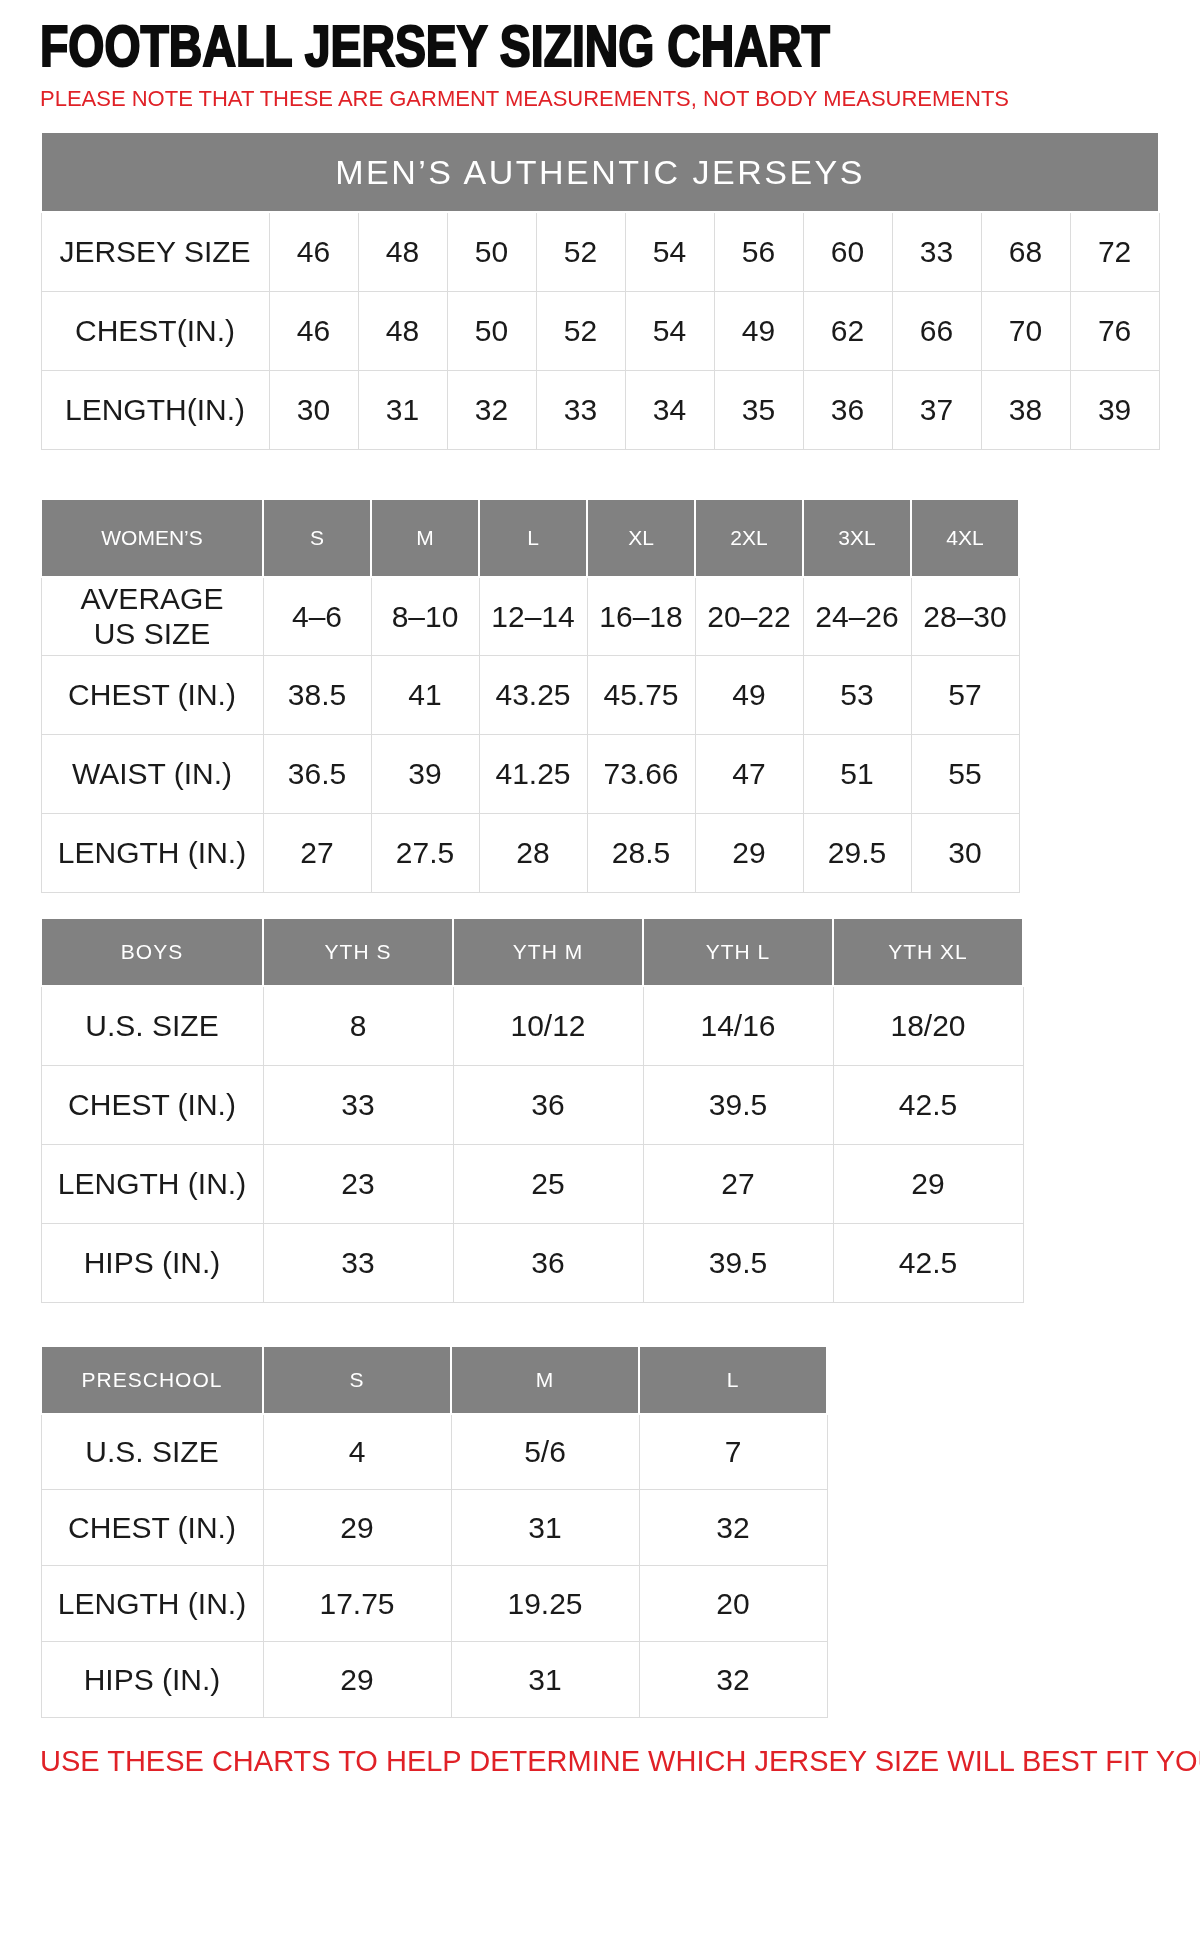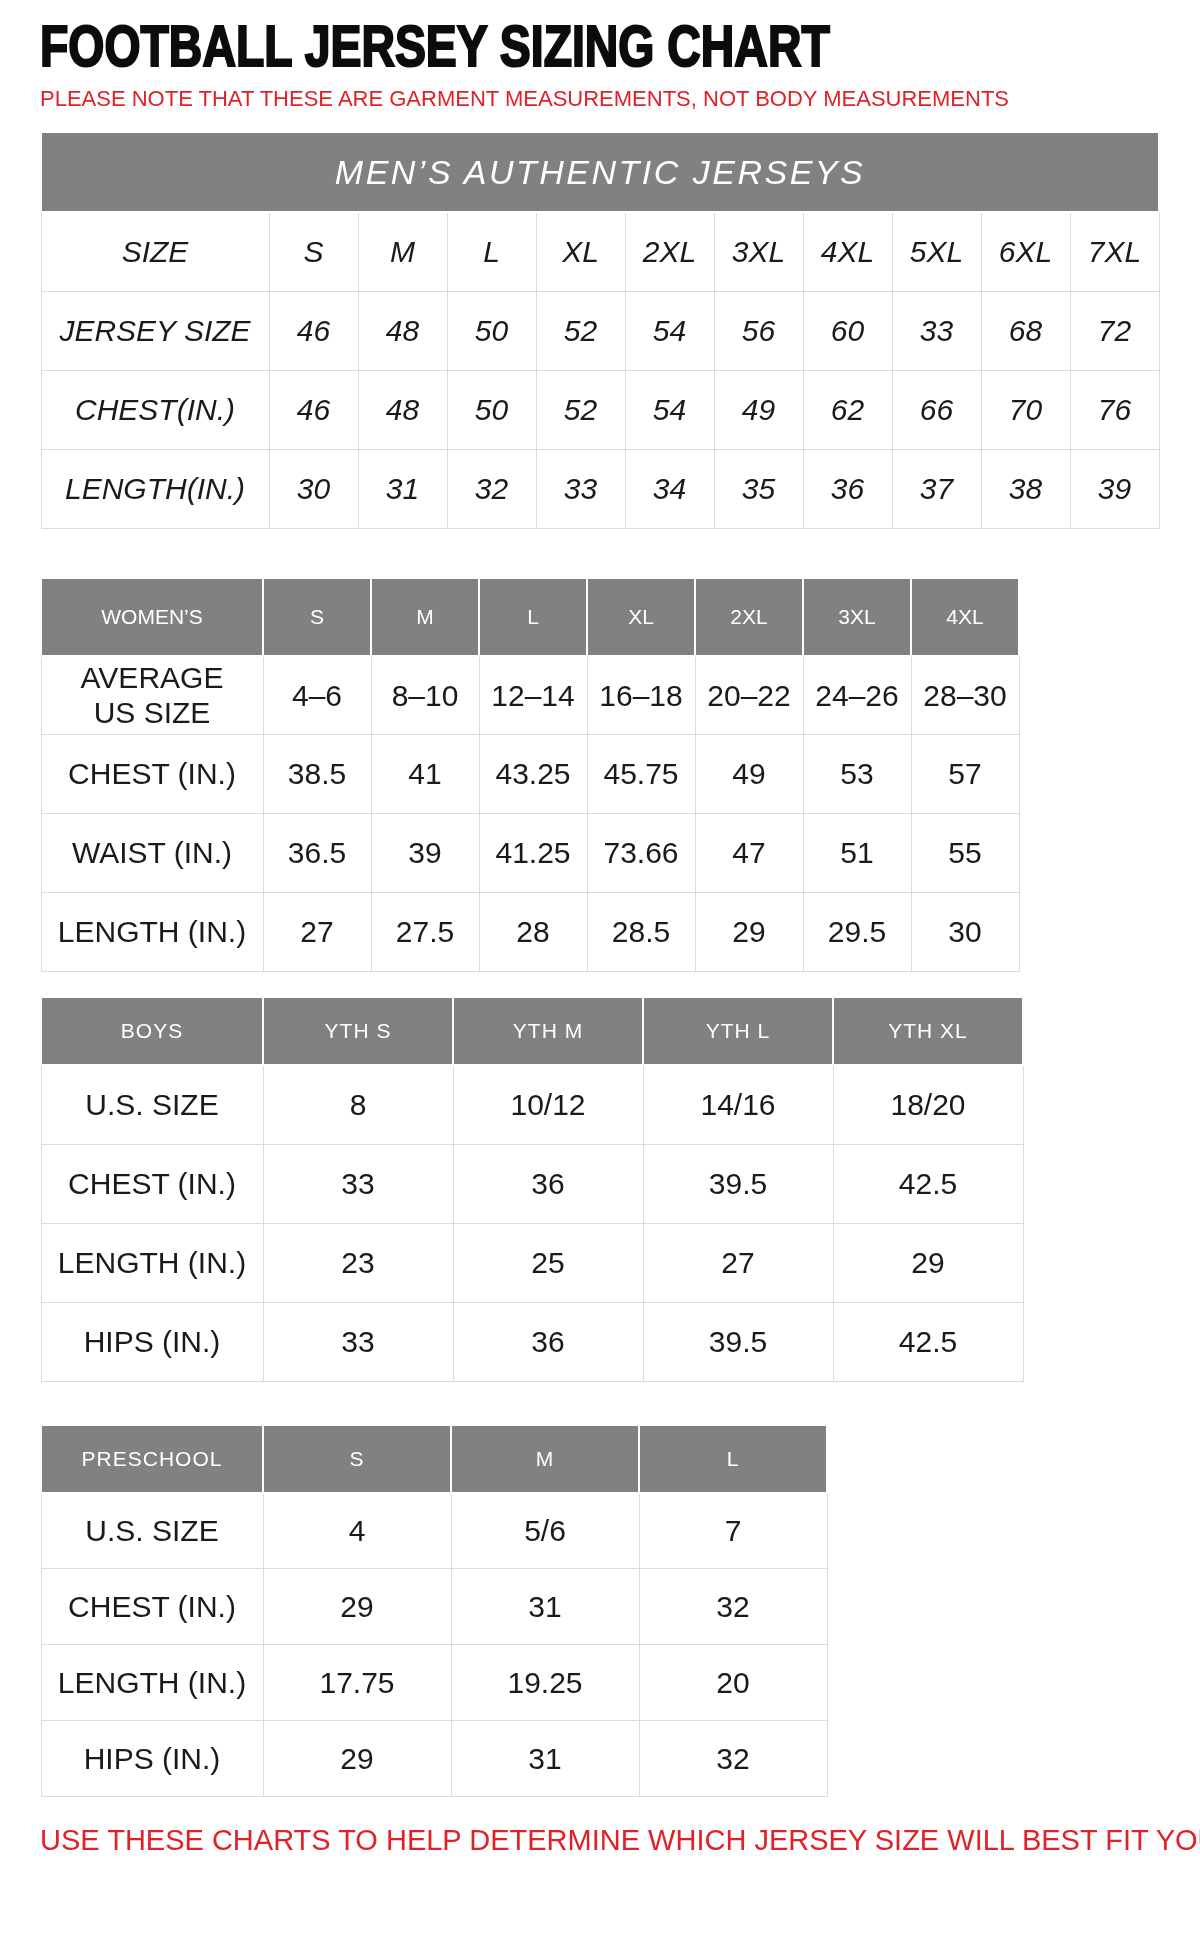--- a/index.html
+++ b/index.html
@@ -46,21 +46,21 @@
     border:2px solid #ffffff; text-align:center;
     font-size:21px; padding:0 4px;
   }
   .tbl td{
     border:1px solid var(--cell-border); background:#ffffff;
     text-align:center; vertical-align:middle;
     font-size:30px; color:#1a1a1a; padding:0 4px;
   }
   .tbl td.lbl{ white-space:pre-line; line-height:1.15; }
 
-  table.mens{ width:1118px; margin:0;font-style:italic; }
+  table.mens{ width:1118px; margin:0; }
   .mens th.title-th{ height:80px; font-size:34px; letter-spacing:2.5px; }
   .mens td{ height:79px; }
 
   table.womens{ width:978px; margin-top:48px; }
   .womens th{ height:78px; }
   .womens td{ height:79px; }
 
   table.boys{ width:982px; margin-top:24px; }
   .boys th{ height:68px; letter-spacing:1px; }
   .boys td{ height:79px; }
@@ -82,33 +82,20 @@
     <colgroup>
       <col style="width:228px">
       <col span="10" style="width:89px">
     </colgroup>
     <thead>
       <tr>
         <th class="title-th" colspan="11">MEN’S AUTHENTIC JERSEYS</th>
       </tr>
     </thead>
     <tbody>
-        <tr>
-          <td class="lbl">SIZE</td>
-          <td>S</td>
-          <td>M</td>
-          <td>L</td>
-          <td>XL</td>
-          <td>2XL</td>
-          <td>3XL</td>
-          <td>4XL</td>
-          <td>5XL</td>
-          <td>6XL</td>
-          <td>7XL</td>
-        </tr>
         <tr>
           <td class="lbl">JERSEY SIZE</td>
           <td>46</td>
           <td>48</td>
           <td>50</td>
           <td>52</td>
           <td>54</td>
           <td>56</td>
           <td>60</td>
           <td>33</td>

